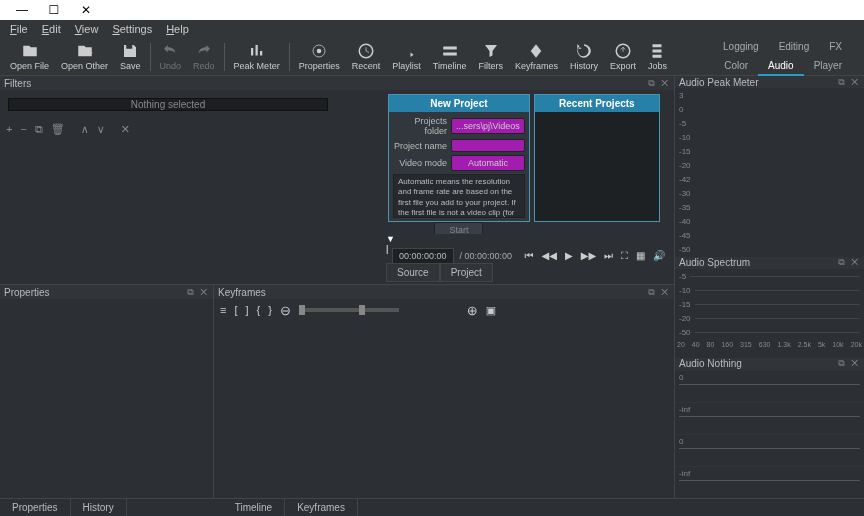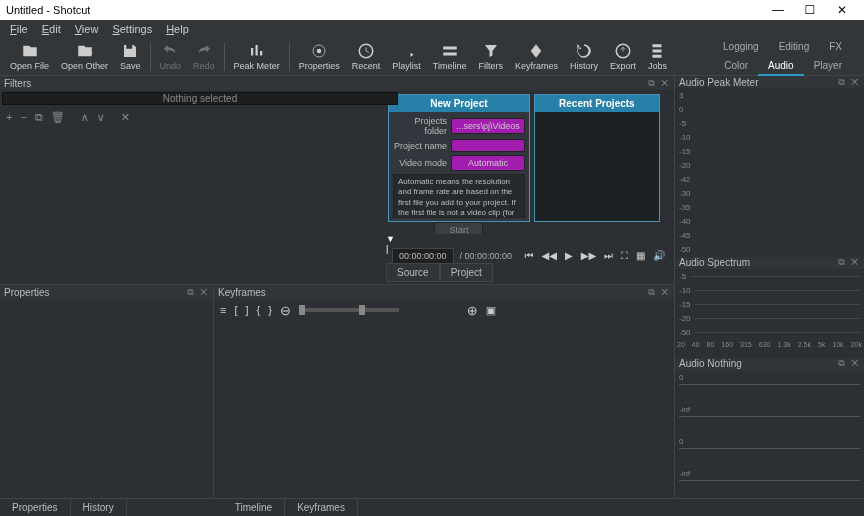--- a/index.html
+++ b/index.html
@@ -18,21 +18,21 @@
 .right-tabs{margin-left:auto;display:flex;flex-direction:column;align-items:flex-end;gap:2px;padding-right:8px;}
 .right-tabs .row{display:flex;gap:0;}
 .right-tabs .tab{padding:3px 10px;font-size:10px;cursor:pointer;color:#aaa;}
 .right-tabs .tab.active{color:#fff;border-bottom:2px solid #2c9bc4;}
 .main{display:flex;height:calc(516px - 20px - 18px - 38px - 18px);}
 .left-col{width:674px;display:flex;flex-direction:column;}
 .right-col{flex:1;display:flex;flex-direction:column;border-left:1px solid #444;}
 .panel-hdr{height:14px;background:#31353a;display:flex;align-items:center;padding:0 4px;font-size:10px;color:#bbb;}
 .panel-hdr .spacer{flex:1;}
 .dock-icons{font-size:9px;letter-spacing:2px;color:#888;cursor:pointer;}
-.filters-box{width:396px;background:#1c1e20;border:1px solid #111;margin:2px;display:flex;align-items:flex-end;justify-content:center;color:#888;font-size:10px;position:relative;}
+.filters-box{width:320px;background:#1c1e20;border:1px solid #111;margin:8px;display:flex;align-items:flex-end;justify-content:center;color:#888;font-size:10px;position:relative;}
 .filters-tools{height:20px;display:flex;align-items:center;gap:8px;padding:0 6px;color:#888;}
 .filters-tools span{cursor:pointer;font-size:11px;}
 .project-row{display:flex;gap:4px;height:132px;padding:2px;}
 .new-project{flex:0 0 135px;background:#31373c;border:1px solid #4a93b5;}
 .recent-projects{flex:0 0 126px;background:#1e2124;border:1px solid #4a93b5;}
 .proj-hdr{background:#2680a8;color:#fff;text-align:center;padding:3px 8px;font-size:10px;font-weight:bold;}
 .proj-body{padding:4px;font-size:9px;color:#bbb;}
 .proj-field{display:flex;align-items:center;gap:4px;margin-bottom:3px;}
 .proj-field label{width:54px;text-align:right;font-size:9px;}
 .proj-field .btn,.proj-field .inp{flex:1;background:#a21caf;border:1px solid #222;padding:2px 4px;font-size:9px;color:#ccc;text-align:center;border-radius:2px;}
@@ -63,21 +63,20 @@
 .spectrum-area{height:100px;}
 .freq-scale{font-size:7px;color:#888;padding:2px 2px;display:flex;justify-content:space-between;}
 .wave-row{font-size:8px;color:#888;padding:2px 4px;height:32px;border-top:1px solid #333;}
 .wave-row .line{height:1px;background:#555;margin-top:2px;}
 svg{fill:#ccc;}
 </style>
 </head>
 <body>
 
 <div class="title-bar">
-  <span class="title">Untitled - Shotcut</span>
   <span class="wbtn">—</span>
   <span class="wbtn">☐</span>
   <span class="wbtn">✕</span>
 </div>
 
 <div class="menu-bar">
   <span>File</span>
   <span>Edit</span>
   <span>View</span>
   <span>Settings</span>

